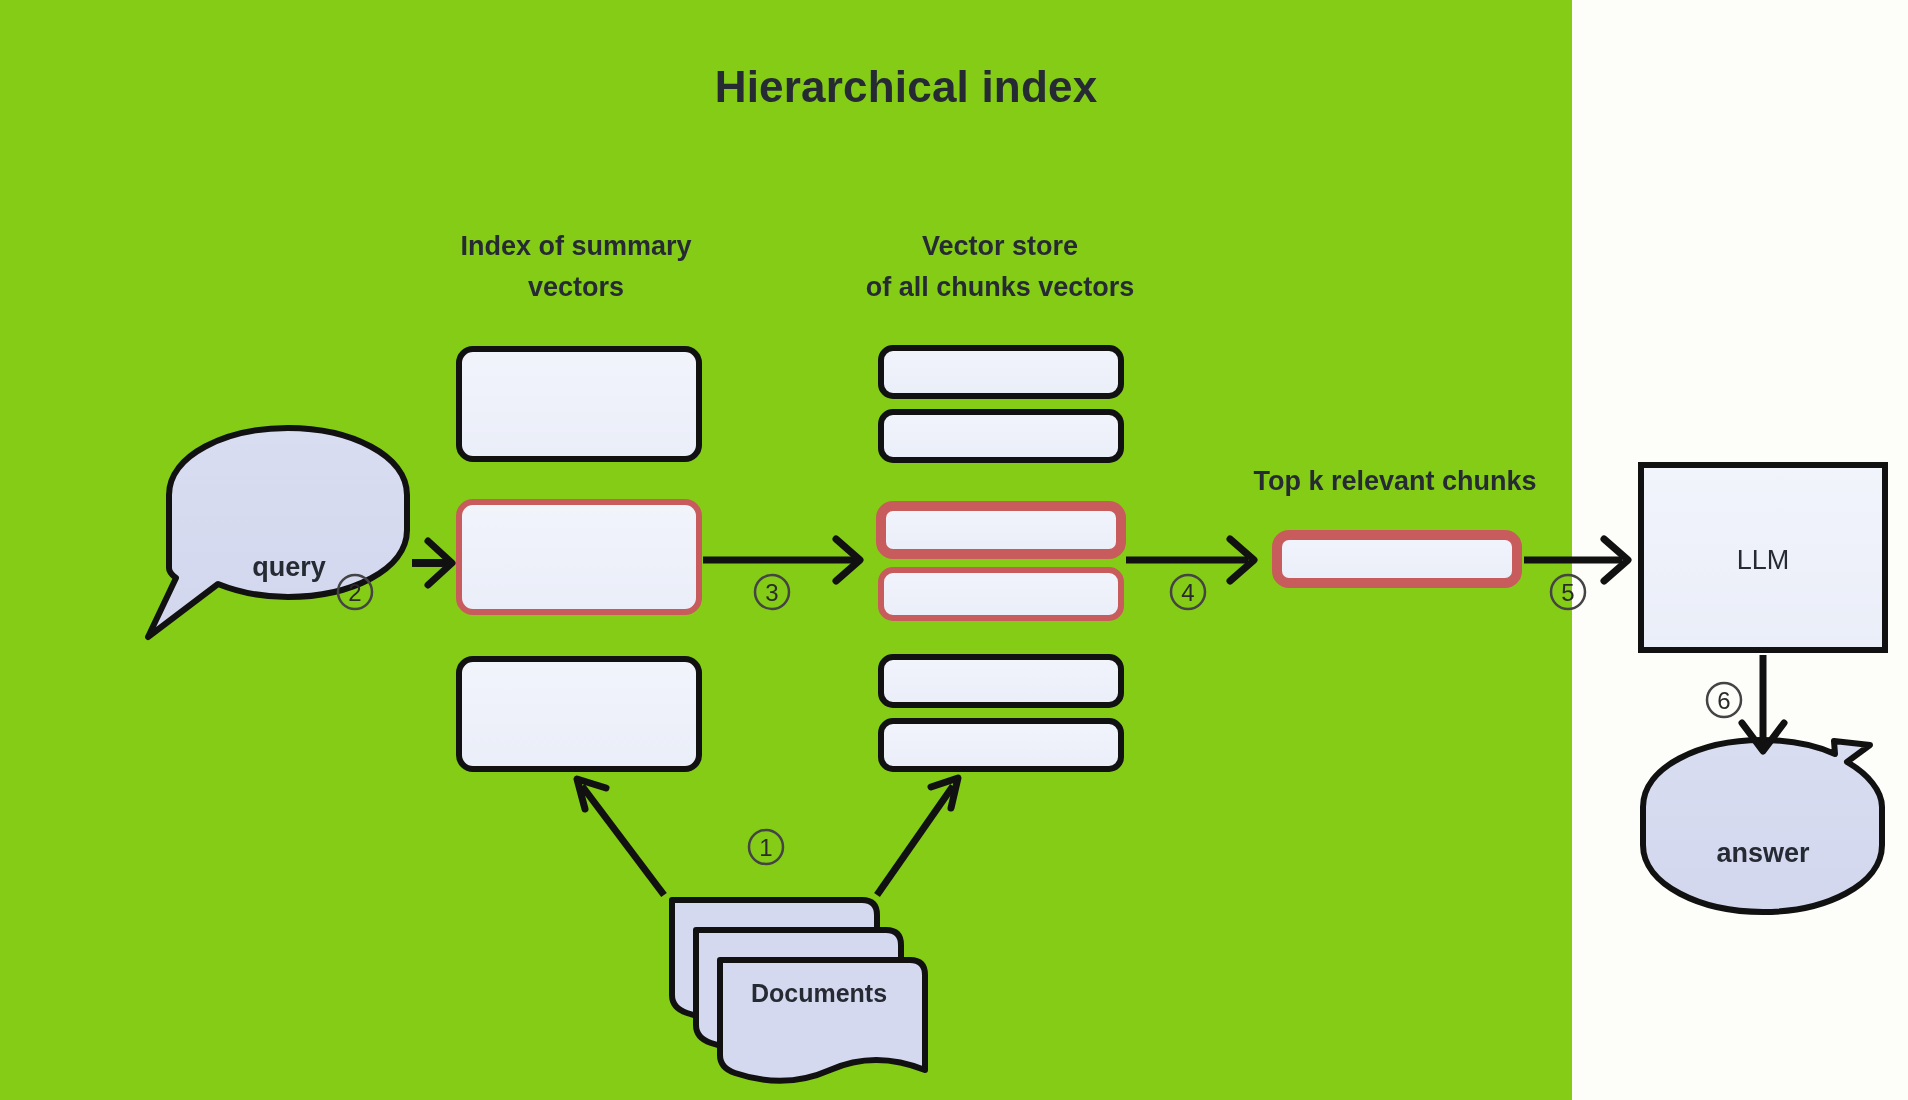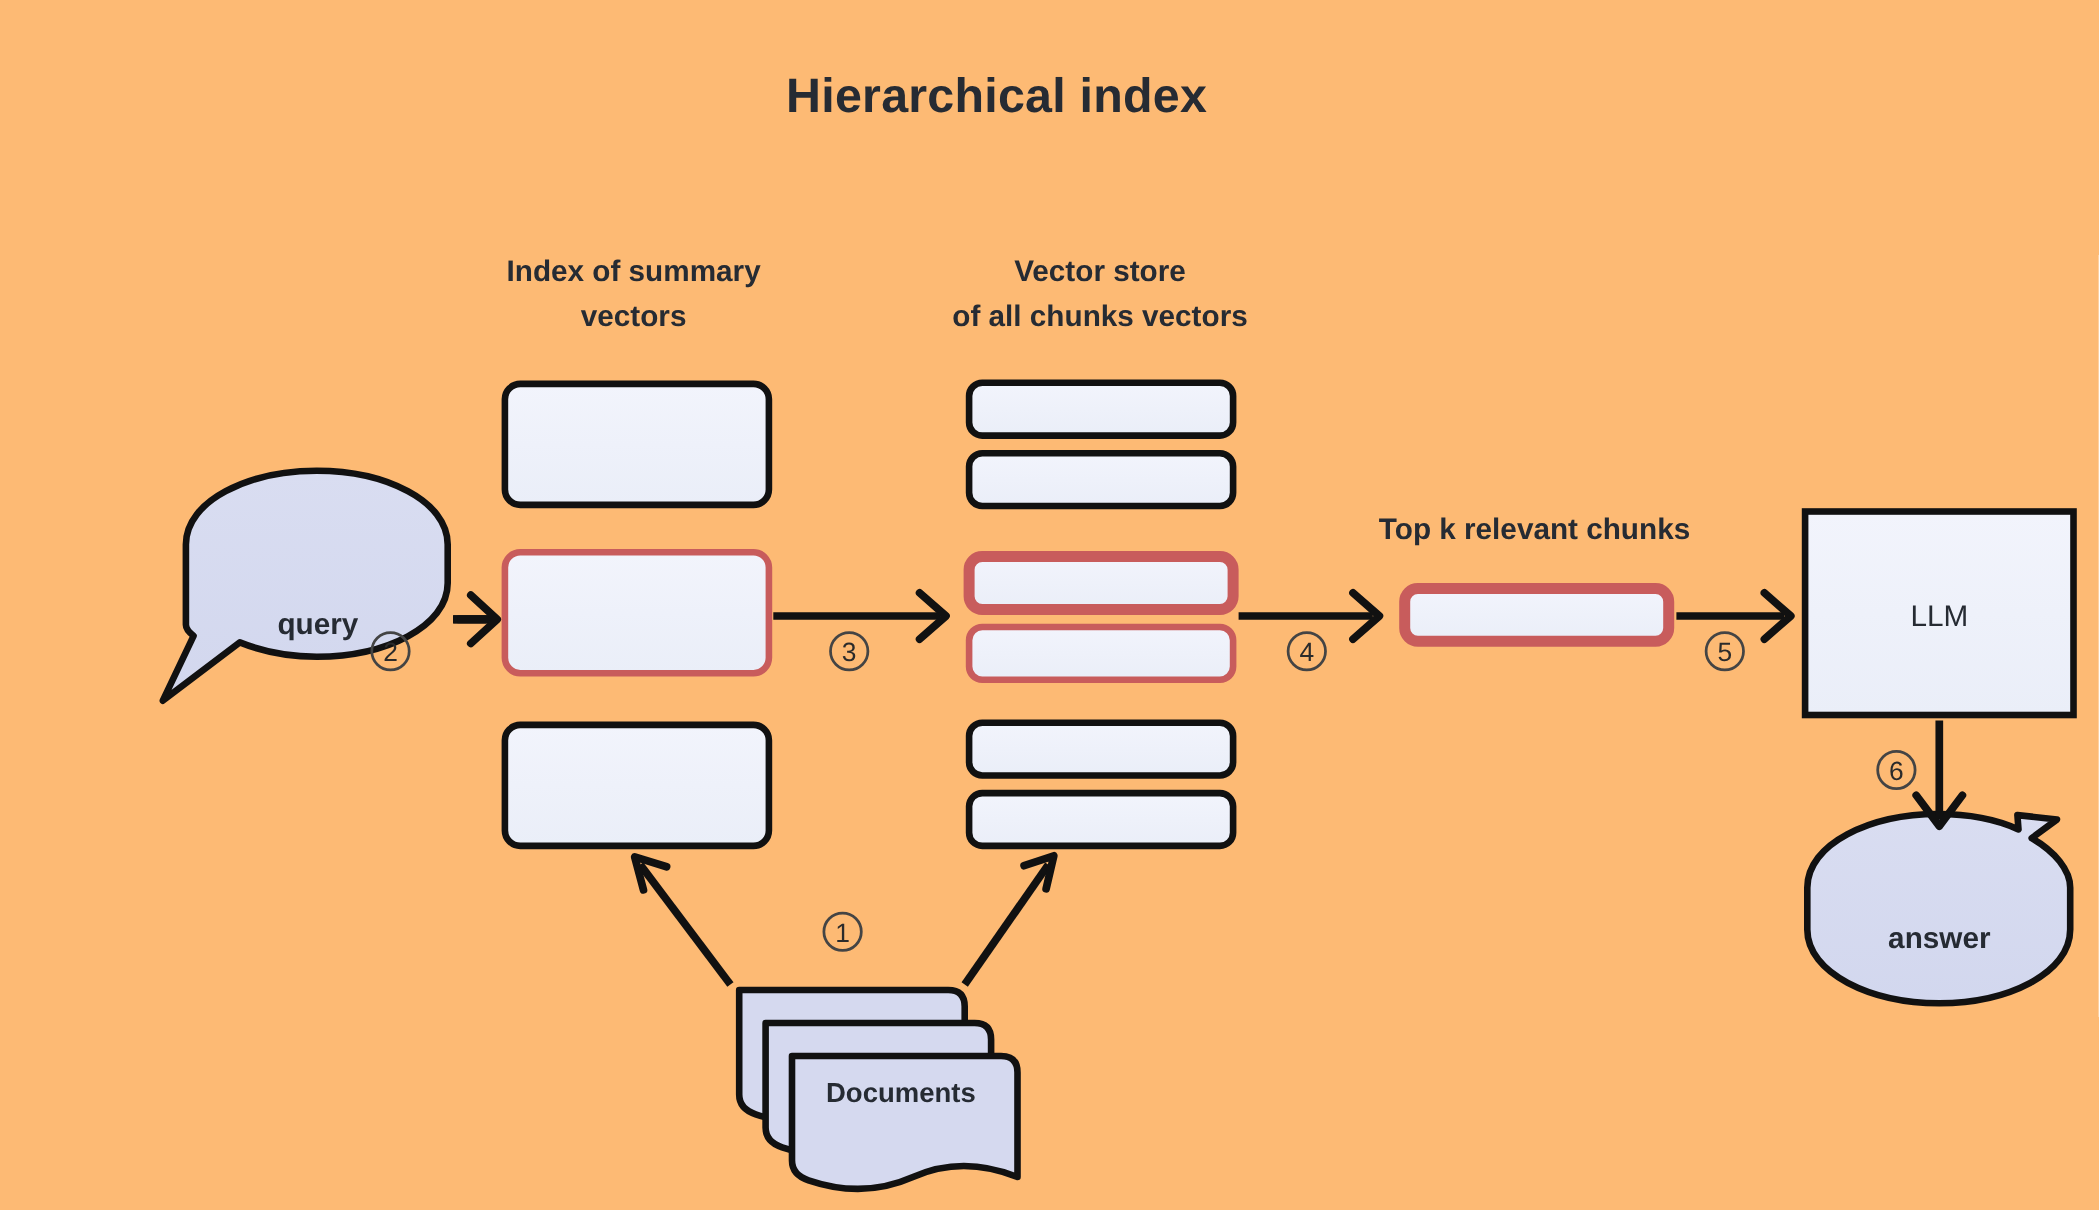--- a/index.html
+++ b/index.html
@@ -10,23 +10,23 @@
   }
   body {
     width: 1908px;
     height: 1100px;
     overflow: hidden;
     font-family: "Liberation Sans", sans-serif;
     color: #262b33;
   }
   #canvas {
     position: relative;
-    width: 1908px;
+    width: 1572px;
     height: 1100px;
-    background: #fdba74;
+    background: #84cc16;
   }
   #diagram-svg {
     position: absolute;
     left: 0;
     top: 0;
     width: 1908px;
     height: 1100px;
   }
   .svg-text {
     font-family: "Liberation Sans", sans-serif;

